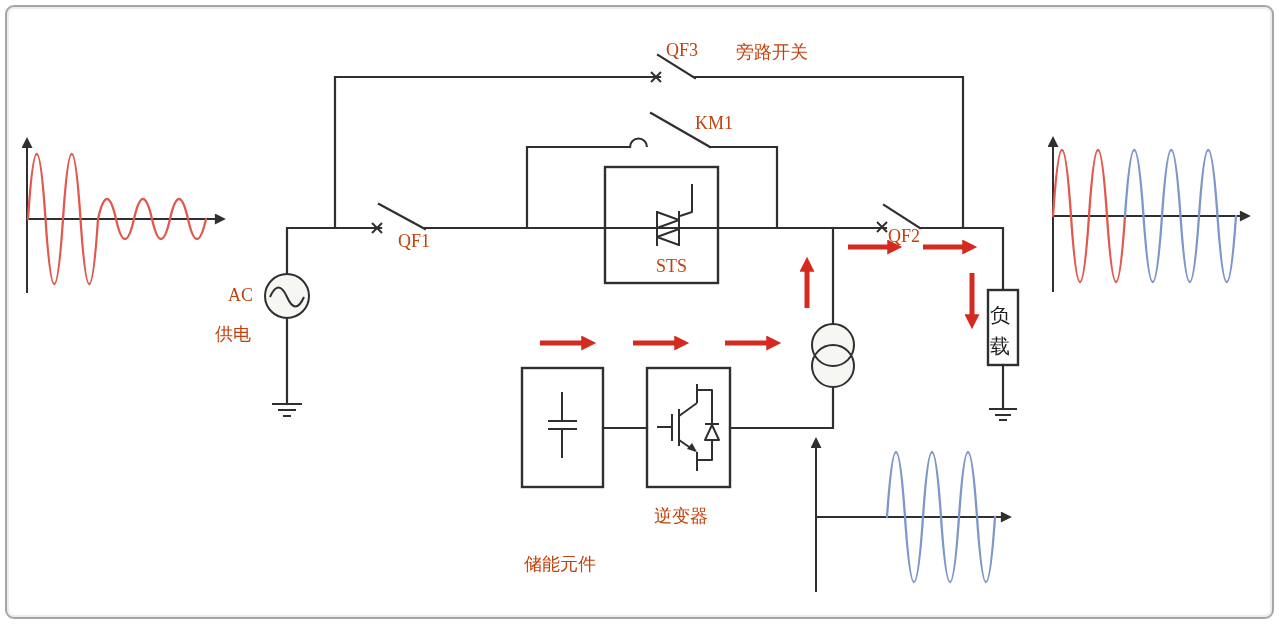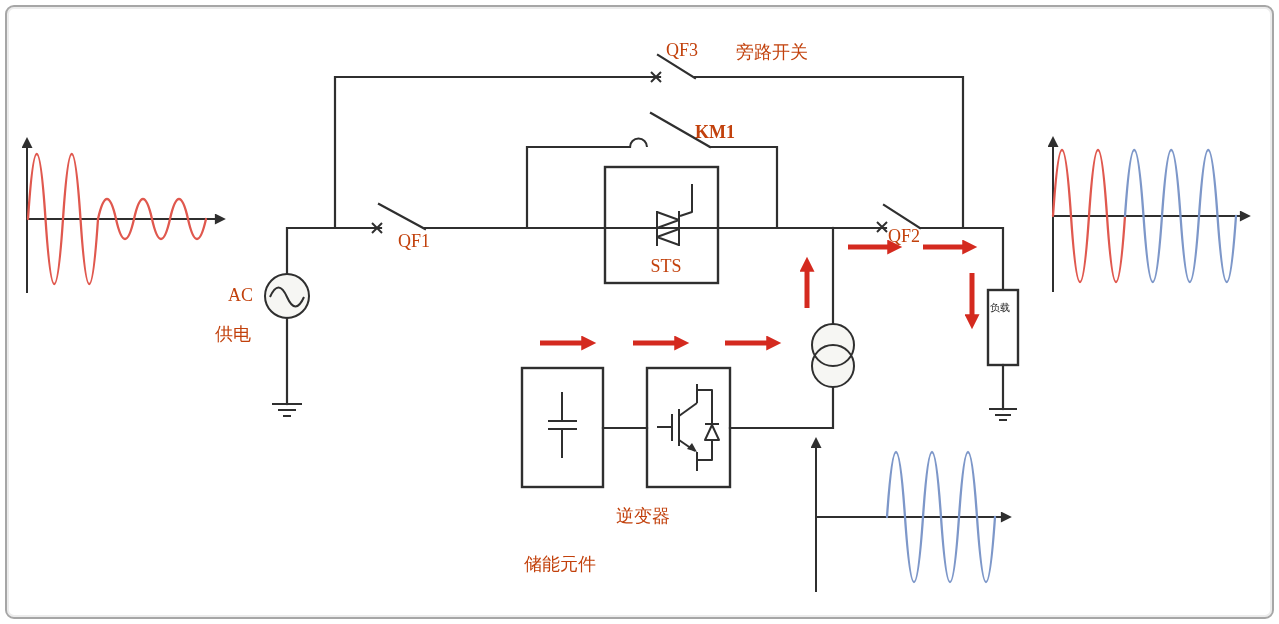--- a/index.html
+++ b/index.html
@@ -11,21 +11,21 @@
   svg.layer{position:absolute;left:0;top:0;width:1279px;height:624px;}
   .wire{stroke:var(--line,#2f2f2f);stroke-width:2.2;fill:none;stroke-linecap:square;}
   .box{stroke:var(--line,#2f2f2f);stroke-width:2.4;fill:none;}
   .sym{stroke:var(--line,#2f2f2f);stroke-width:2;fill:none;stroke-linejoin:round;}
   .symfill{fill:#f6f6f3;stroke:none;}
   .axis{stroke:var(--line,#2f2f2f);stroke-width:2;fill:none;}
   .redline{stroke:var(--arrow_red,#d42a1f);stroke-width:5;fill:none;}
   .m-axis{fill:var(--line,#2f2f2f);}
   .m-red{fill:var(--arrow_red,#d42a1f);}
   .lbl{position:absolute;font-size:18px;color:#c2410c;white-space:nowrap;}
-  .lbl-v{position:absolute;font-size:10px;color:#1c1c1c;width:24px;
+  .lbl-v{position:absolute;font-size:20px;color:#1c1c1c;width:24px;
          text-align:center;line-height:1.55;white-space:normal;
          word-break:break-all;}
 </style>
 </head>
 <body>
 
 <div class="frame"></div>
 
 <svg class="layer" viewBox="0 0 1279 624">
   <defs>
@@ -180,21 +180,21 @@
       <path d="M 1053 216 q 9 -132 18 0 q 9 132 18 0 q 9 -132 18 0 q 9 132 18 0" fill="none" stroke="#e0584e" stroke-width="2.3" stroke-linecap="round"></path>
       <path d="M 1125 216 q 9.25 -132 18.5 0 q 9.25 132 18.5 0 q 9.25 -132 18.5 0 q 9.25 132 18.5 0 q 9.25 -132 18.5 0 q 9.25 132 18.5 0" fill="none" stroke="#7d97c9" stroke-width="2.3" stroke-linecap="round"></path>
     </g>
   <g>
       <path d="M 887 517 q 9 -130 18 0 q 9 130 18 0 q 9 -130 18 0 q 9 130 18 0 q 9 -130 18 0 q 9 130 18 0" fill="none" stroke="#7d97c9" stroke-width="2.3" stroke-linecap="round"></path>
     </g>
 </svg>
 
 <div class="lbl" style="left:666px;top:40px;">QF3</div>
 <div class="lbl" style="left:736px;top:40px;text-align:center;">旁路开关</div>
-<div class="lbl" style="left:695px;top:122px;font-weight:bold;">KM1</div>
+<div class="lbl" style="left:695px;top:113px;">KM1</div>
 <div class="lbl" style="left:398px;top:185px;margin-top:46px;">QF1</div>
 <div class="lbl" style="left:888px;top:192px;margin-top:34px;">QF2</div>
-<div class="lbl" style="left:645px;top:256px;width:42px;text-align:center;">STS</div>
+<div class="lbl" style="left:645px;top:256px;width:42px;text-align:right;">STS</div>
 <div class="lbl" style="left:228px;top:285px;">AC</div>
 <div class="lbl" style="left:215px;top:322px;">供电</div>
 <div class="lbl" style="left:524px;top:504px;margin-top:48px;">储能元件</div>
-<div class="lbl" style="left:616px;top:504px;">逆变器</div>
+<div class="lbl" style="left:654px;top:504px;">逆变器</div>
 <div class="lbl-v" style="left:988px;top:300px;">负载</div>
 
 </body></html>

